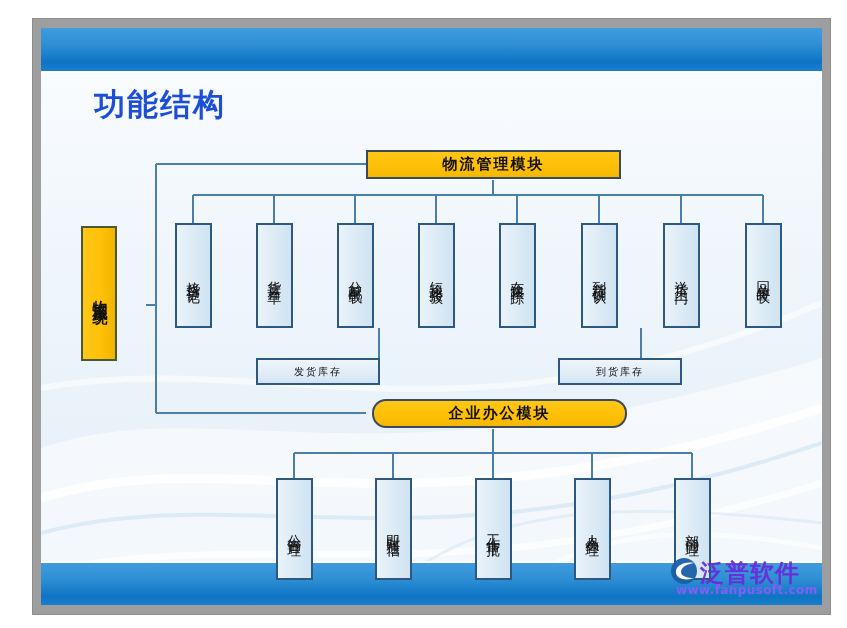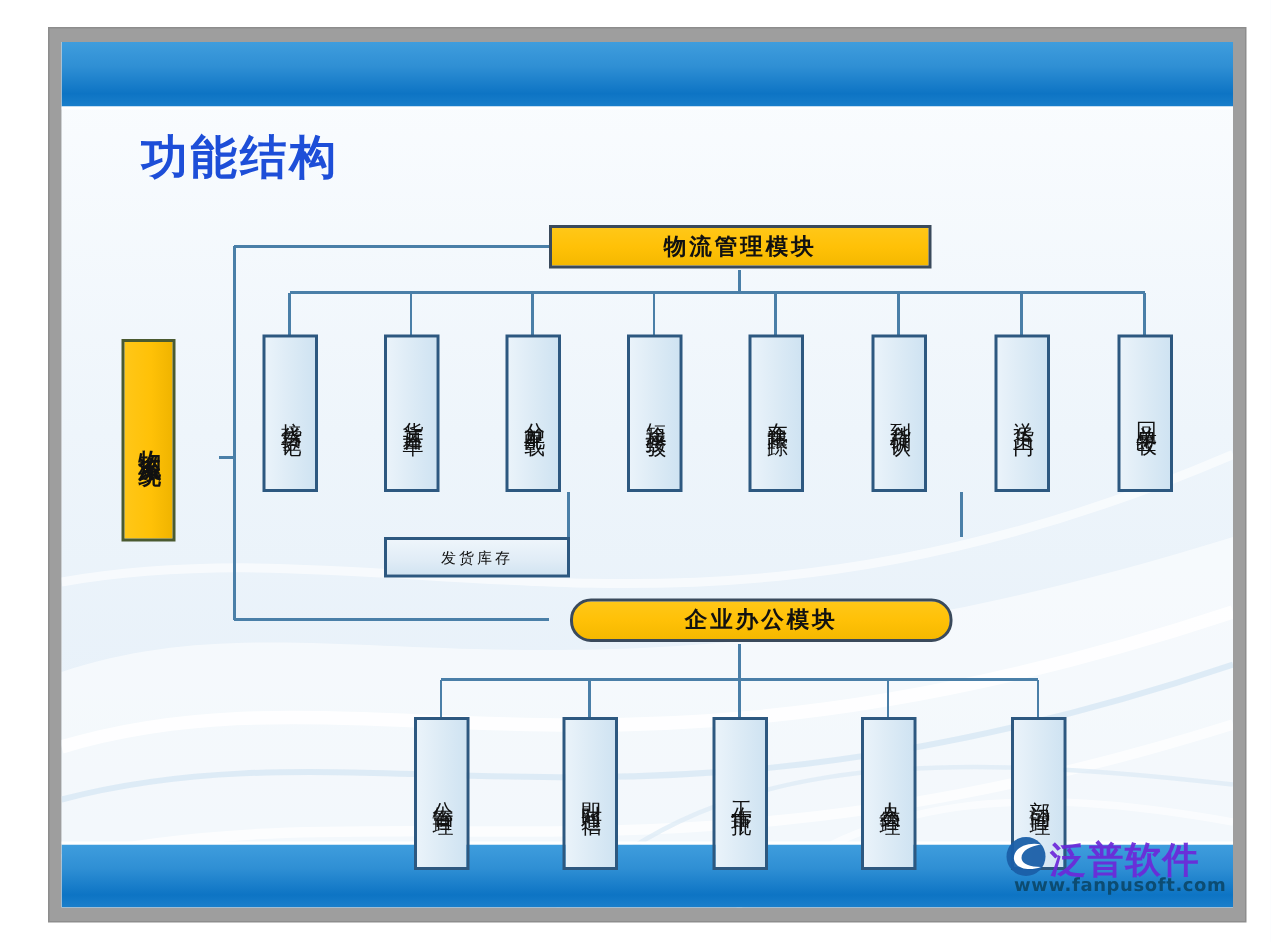--- a/index.html
+++ b/index.html
@@ -90,21 +90,21 @@
     position: absolute; right: 6px; bottom: 2px;
     width: 150px; height: 48px;
   }
   #wm-text {
     position: absolute; left: 34px; top: 2px;
     font-size: 24px; font-weight: bold; color: #6d28d9;
     letter-spacing: 1px; opacity: .92;
   }
   #wm-url {
     position: absolute; left: 10px; top: 28px;
-    font-size: 12px; font-weight: bold; color: #0c4a6e;
+    font-size: 12px; font-weight: bold; color: #8b5cf6;
     letter-spacing: .4px; opacity: .95;
   }
 </style>
 </head>
 <body>
 
 <div id="slide-frame">
   <div id="slide-inner">
 
     <svg id="bg-waves" viewBox="0 0 781 577" preserveAspectRatio="none">
@@ -202,22 +202,25 @@
       <div class="node node-leaf" style="left:622px; top:195px; width:37px; height:105px;">
         <span class="vtext">送货上门</span>
       </div>
       <div class="node node-leaf" style="left:704px; top:195px; width:37px; height:105px;">
         <span class="vtext">回单签收</span>
       </div>
 
       <div class="node node-wide" style="left:215px; top:330px; width:124px; height:27px;">
         <span>发货库存</span>
       </div>
-
-      <div class="node node-module" style="left:339px; top:371px; width:255px; height:29px;border-radius:14px;">
+      <div class="node node-wide" style="left:517px; top:330px; width:124px; height:27px;">
+        <span>到货库存</span>
+      </div>
+
+      <div class="node node-module" style="left:331px; top:371px; width:255px; height:29px;border-radius:14px;">
         <span>企业办公模块</span>
       </div>
 
       <div class="node node-leaf" style="left:235px; top:450px; width:37px; height:102px;">
         <span class="vtext">公告管理</span>
       </div>
       <div class="node node-leaf" style="left:334px; top:450px; width:37px; height:102px;">
         <span class="vtext">即时通信</span>
       </div>
       <div class="node node-leaf" style="left:434px; top:450px; width:37px; height:102px;">

